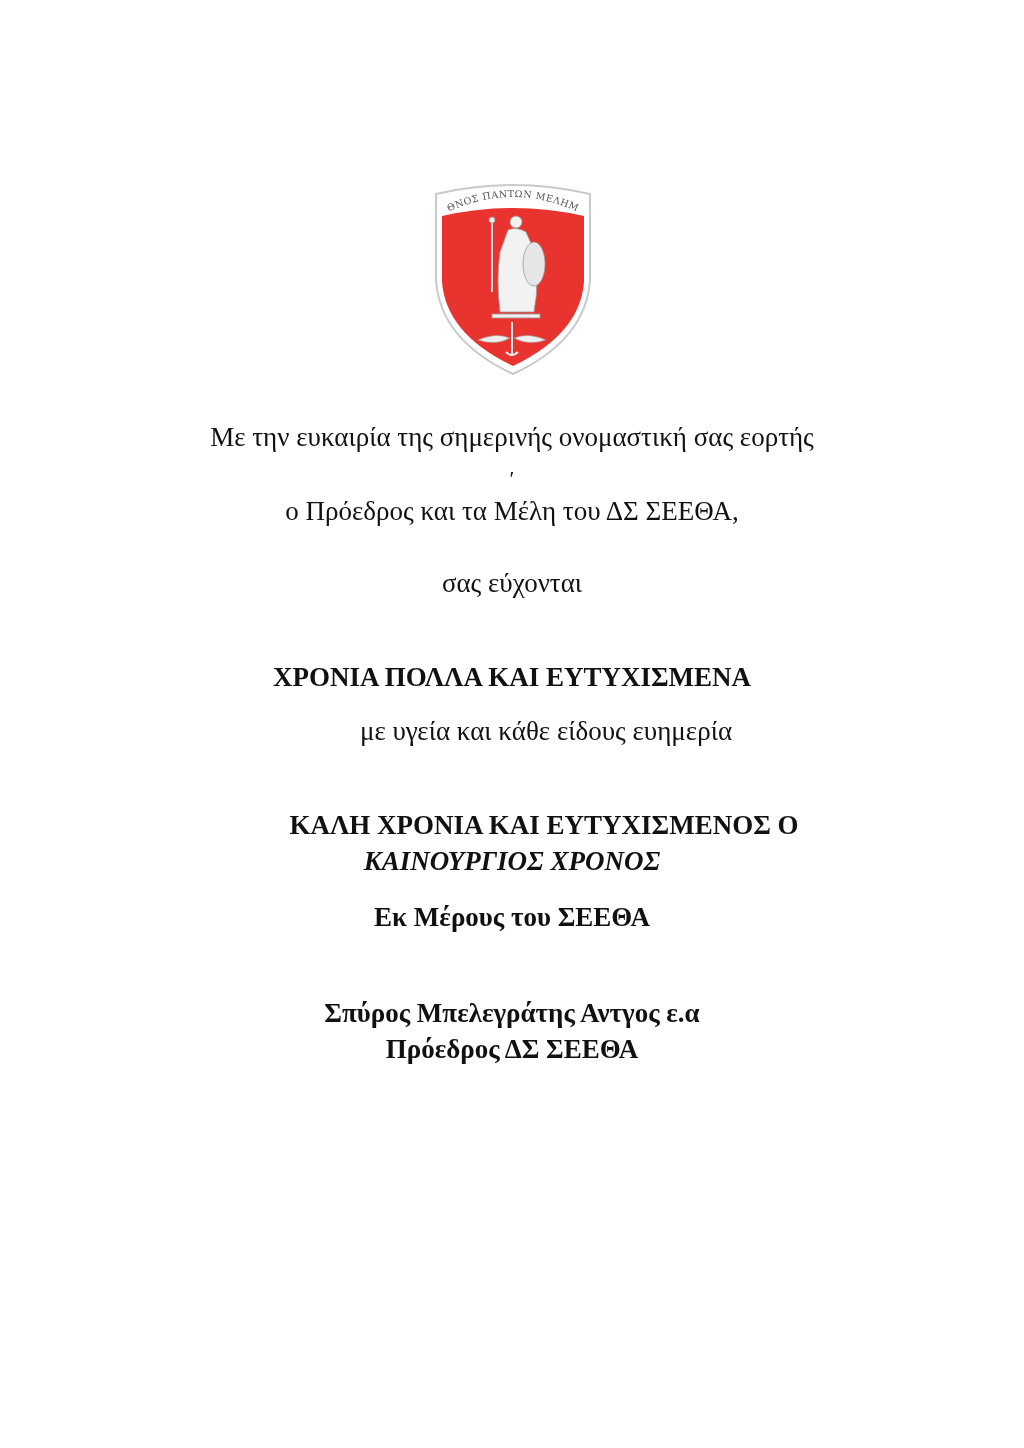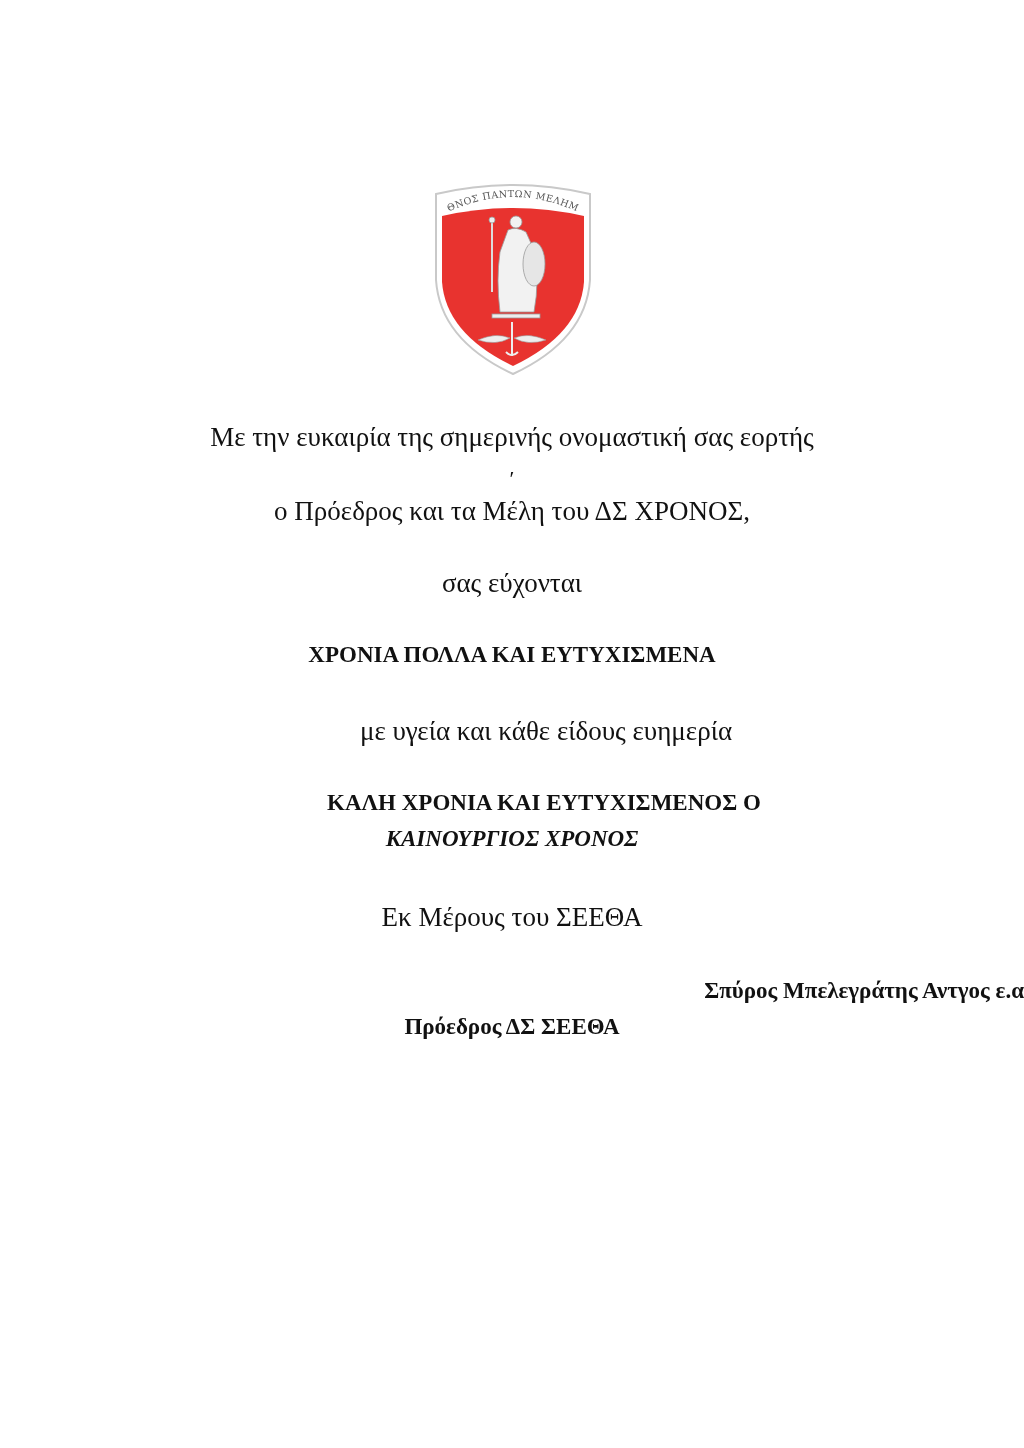--- a/index.html
+++ b/index.html
@@ -1,21 +1,21 @@
 <!DOCTYPE html>
 <html><head>
 <meta charset="utf-8">
 <style>
   html, body { margin:0; padding:0; background:#ffffff; }
   body { width:1024px; height:1448px; position:relative; overflow:hidden;
          font-family:"DejaVu Serif","Liberation Serif",serif; color:#111; }
   .emblem { position:absolute; left:430px; top:180px; width:166px; height:196px; }
   .line { position:absolute; left:0; width:1024px; text-align:center; white-space:nowrap; }
   .reg { font-family:"Liberation Serif","DejaVu Serif",serif; font-size:27px; }
-  .bold { font-family:"Liberation Serif","DejaVu Serif",serif; font-size:23px; font-weight:bold; }
+  .bold { font-family:"Liberation Serif","DejaVu Serif",serif; font-size:27px; font-weight:bold;margin-top:20px; }
   .tick { font-size:22px; }
 </style>
 </head>
 <body>
 
 <div class="emblem">
   <svg width="166" height="196" viewBox="0 0 166 196">
     <defs>
       <path id="arc" d="M18,32 Q83,2 148,32"></path>
     </defs>
@@ -41,21 +41,21 @@
       <line x1="82" y1="142" x2="82" y2="176" stroke="#eee" stroke-width="2"></line>
       <path d="M48,160 Q66,152 80,158 Q66,166 48,160 Z"></path>
       <path d="M116,160 Q98,152 84,158 Q98,166 116,160 Z"></path>
       <path d="M76,172 Q82,178 88,172" fill="none" stroke="#eee" stroke-width="2"></path>
     </g>
   </svg>
 </div>
 
 <div class="line reg" style="top:422px;">Με την ευκαιρία της σημερινής ονομαστική σας εορτής</div>
 <div class="line reg tick" style="top:466px;">ʹ</div>
-<div class="line reg" style="top:496px;">ο  Πρόεδρος και τα Μέλη του ΔΣ ΧΡΟΝΟΣ,</div>
+<div class="line reg" style="top:496px;">ο  Πρόεδρος και τα Μέλη του ΔΣ ΣΕΕΘΑ,</div>
 <div class="line reg" style="top:568px;">σας εύχονται</div>
 <div class="line bold" style="top:642px;">ΧΡΟΝΙΑ ΠΟΛΛΑ ΚΑΙ ΕΥΤΥΧΙΣΜΕΝΑ</div>
 <div class="line reg" style="top:716px;padding-left:34px;">με υγεία και κάθε είδους ευημερία</div>
 <div class="line bold" style="top:790px;padding-left:32px;">ΚΑΛΗ ΧΡΟΝΙΑ ΚΑΙ ΕΥΤΥΧΙΣΜΕΝΟΣ Ο</div>
 <div class="line bold" style="top:826px;font-style:italic;">ΚΑΙΝΟΥΡΓΙΟΣ ΧΡΟΝΟΣ</div>
-<div class="line reg" style="top:902px;">Εκ Μέρους του  ΣΕΕΘΑ</div>
-<div class="line bold" style="top:978px;text-align:right;">Σπύρος Μπελεγράτης Αντγος ε.α</div>
+<div class="line reg" style="top:902px;font-weight:bold;">Εκ Μέρους του  ΣΕΕΘΑ</div>
+<div class="line bold" style="top:978px;">Σπύρος Μπελεγράτης Αντγος ε.α</div>
 <div class="line bold" style="top:1014px;">Πρόεδρος ΔΣ ΣΕΕΘΑ</div>
 
 </body></html>

